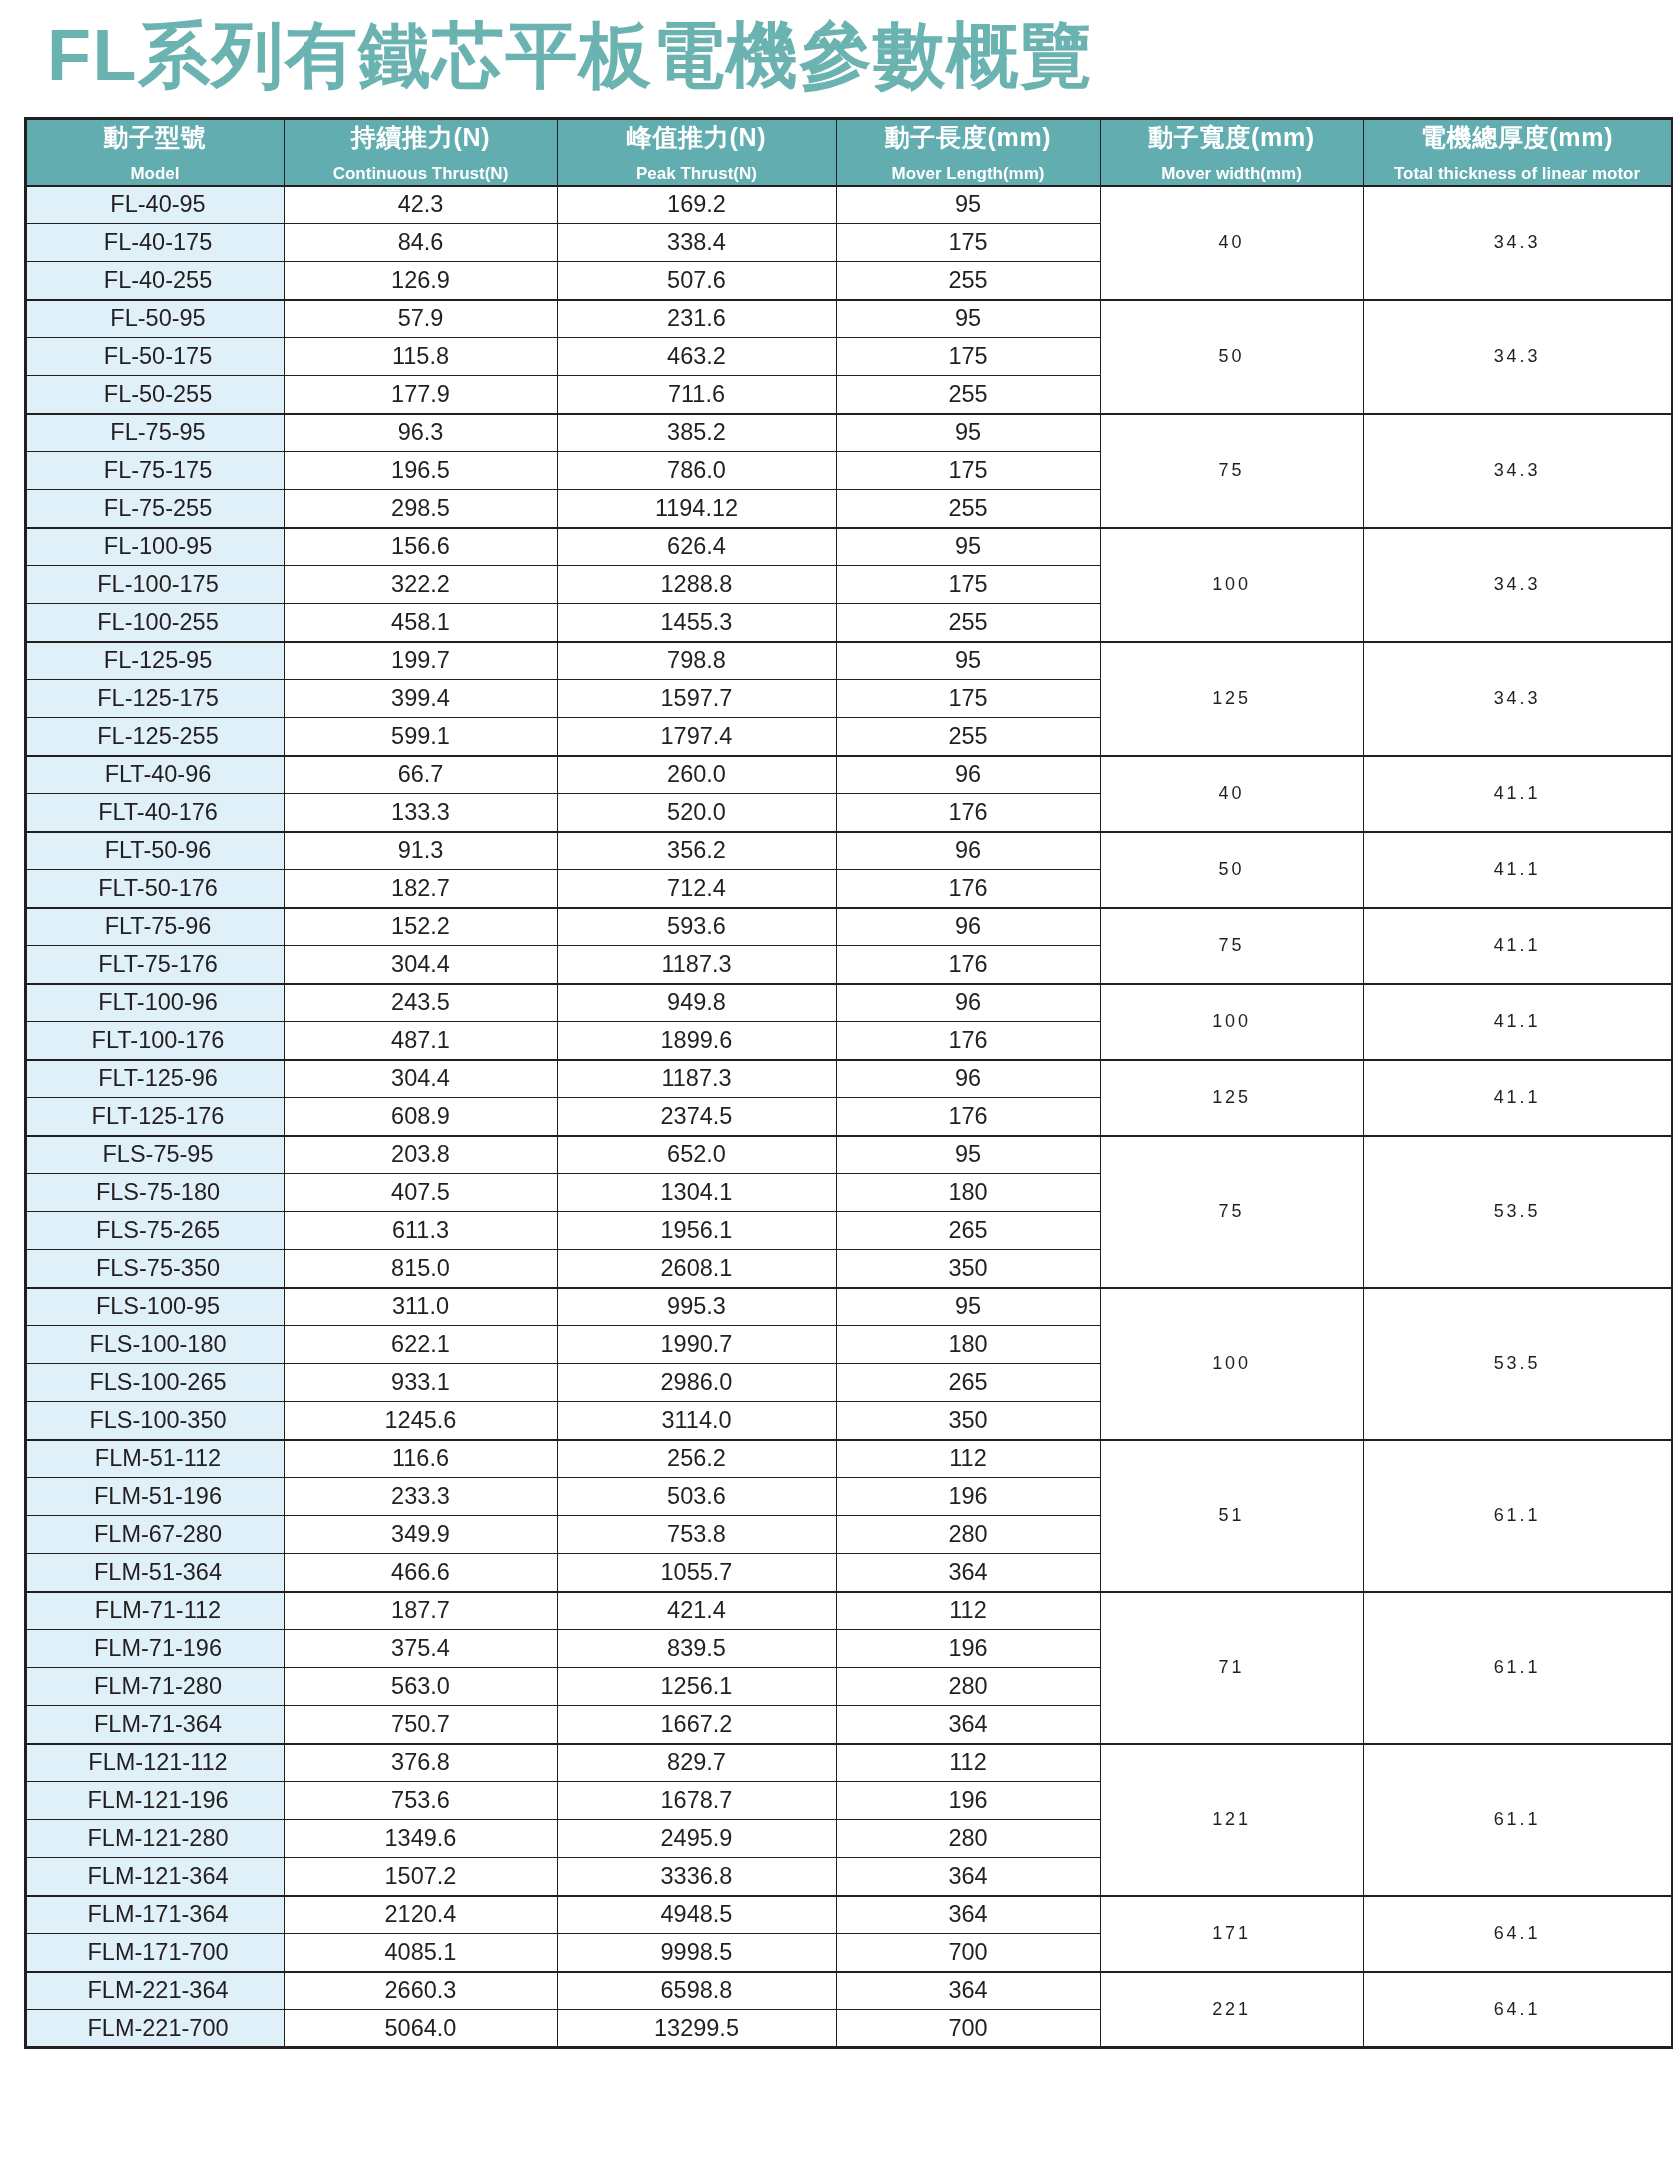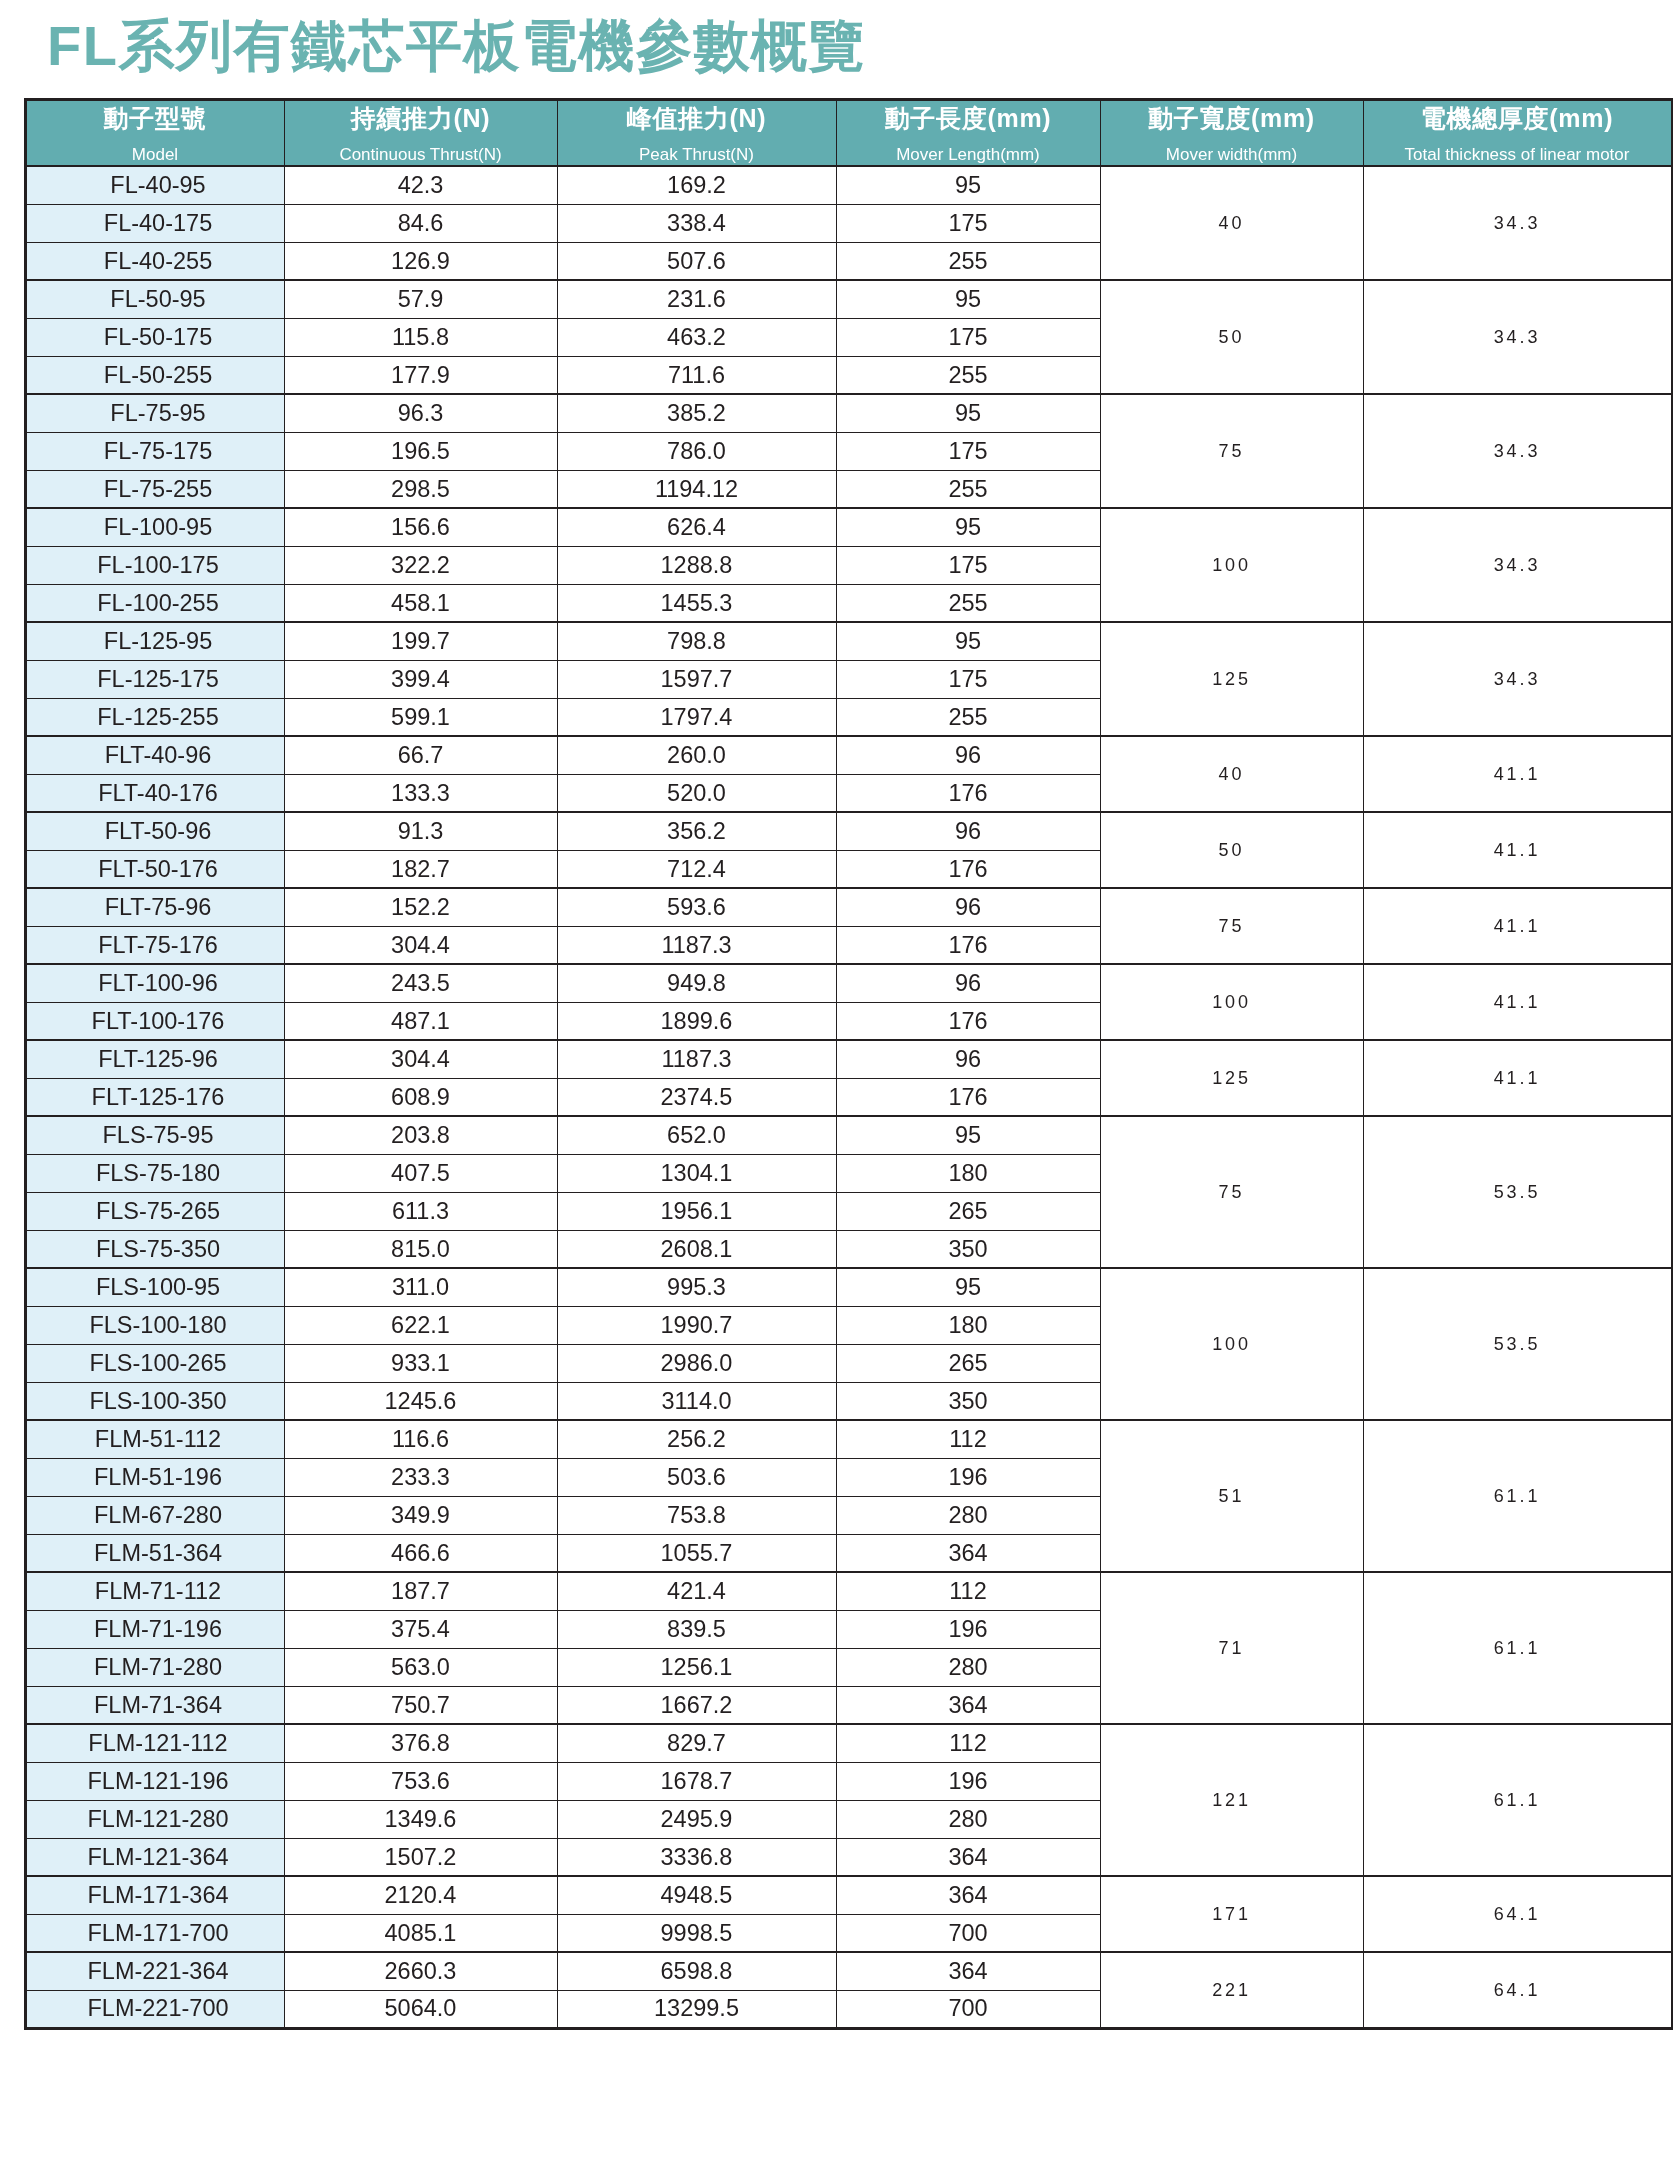--- a/index.html
+++ b/index.html
@@ -19,21 +19,21 @@
   }
   body {
     width: 1673px;
     height: 2183px;
     overflow: hidden;
     font-family: "Liberation Sans", "DejaVu Sans", sans-serif;
     color: var(--text-color);
   }
   .page-title {
     margin: 11.8px 0 0 47px;
-    font-size: 56px;
+    font-size: 72px;
     line-height: 1.2;
     font-weight: 800;
     letter-spacing: 1.5px;
     color: var(--title-color);
     white-space: nowrap;
   }
   table.spec-table {
     border-collapse: collapse;
     table-layout: fixed;
     width: 1647px;
@@ -54,21 +54,21 @@
   }
   .th-zh {
     display: block;
     font-size: 25px;
     font-weight: bold;
     letter-spacing: 0.7px;
   }
   .th-en {
     display: block;
     font-size: 17px;
-    font-weight: normal;
+    font-weight: bold;
     margin-top: 9.6px;
   }
   .spec-table tbody td {
     height: 38px;
     font-size: 23.5px;
     background: #ffffff;
   }
   .spec-table tbody td.model-cell {
     background: var(--model-col-bg);
     padding-left: 6px;

